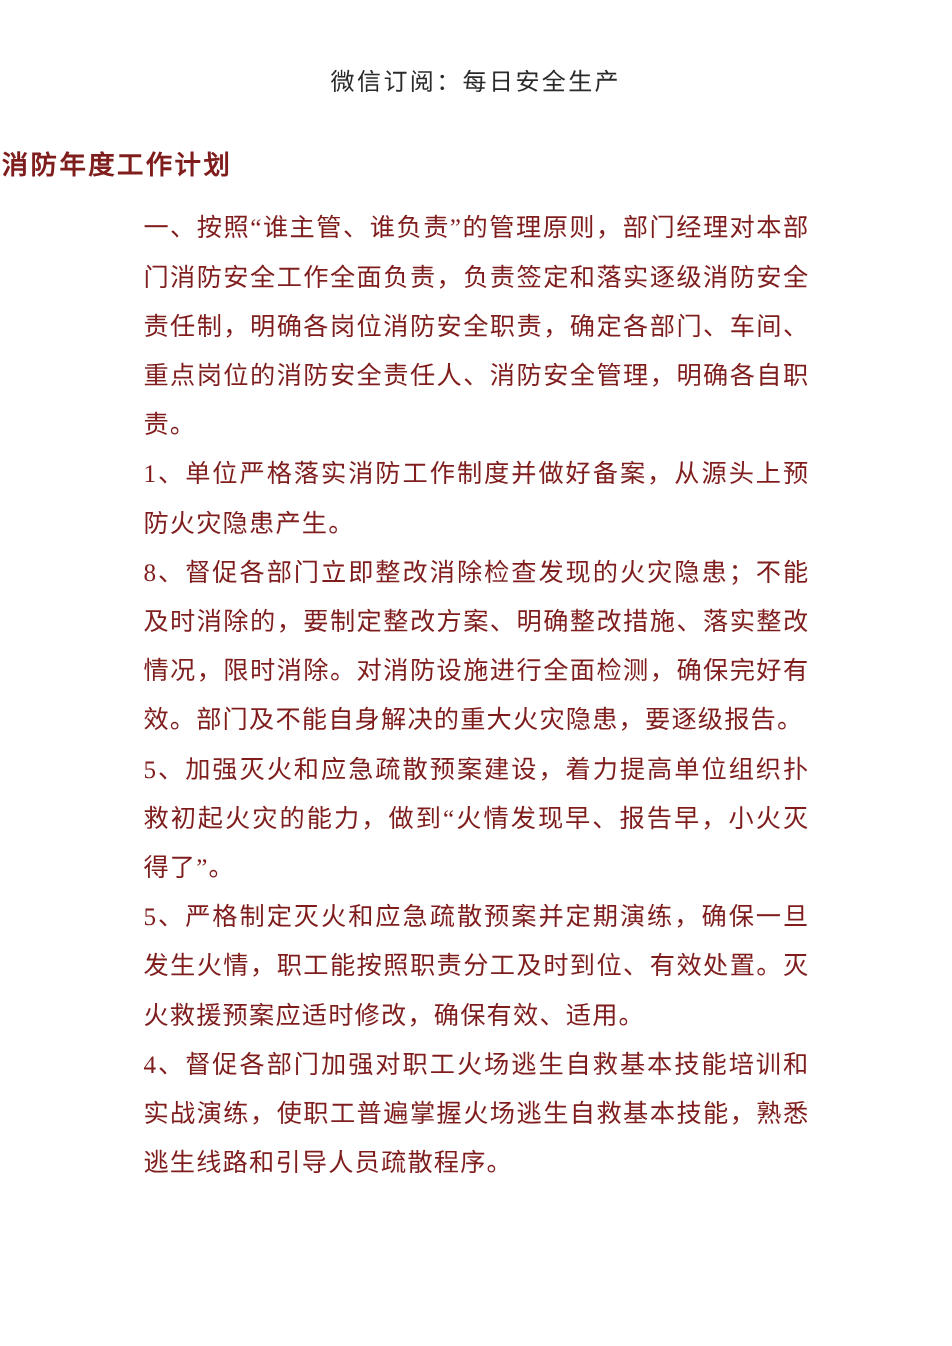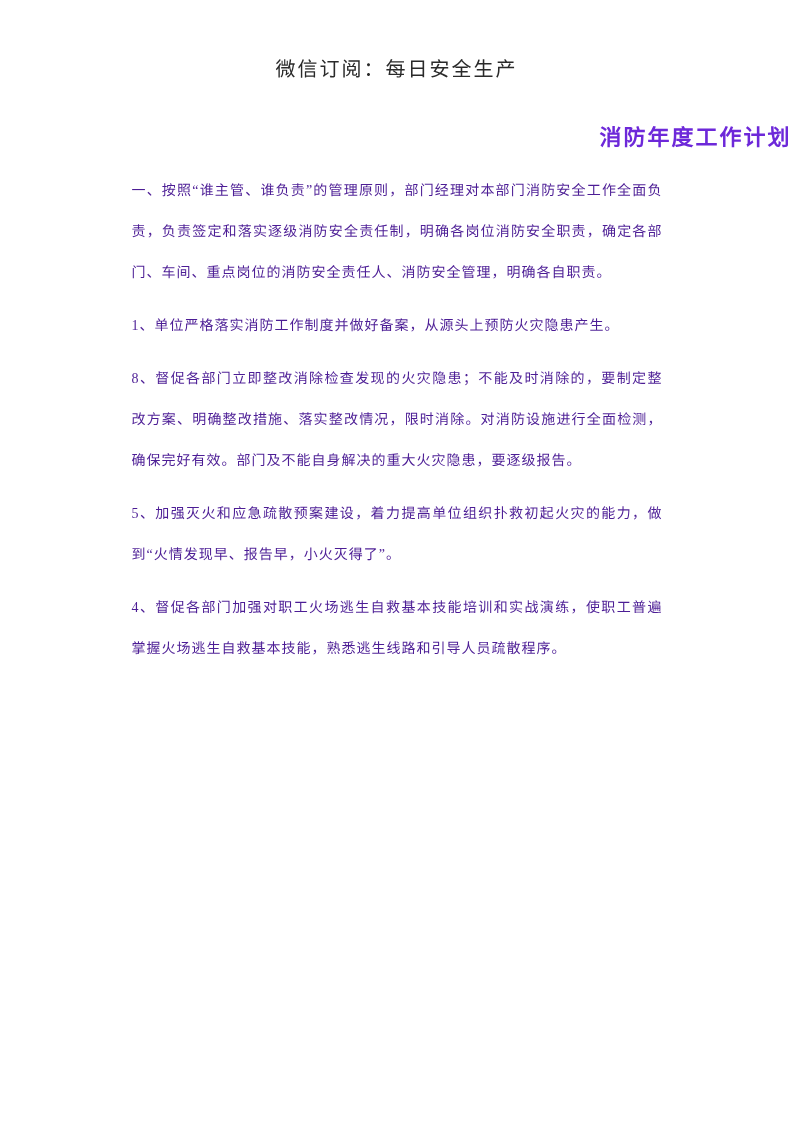--- a/index.html
+++ b/index.html
@@ -21,46 +21,47 @@
   .doc-header {
     padding-top: 56px;
     text-align: center;
     font-size: 20px;
     line-height: 26px;
     letter-spacing: 2px;
     color: #2a2a2a;
   }
   .doc-title {
     margin: 40px 0 0 0;
-    text-align: right;
+    text-align: left;
     font-size: 22px;
     line-height: 32px;
     font-weight: bold;
     letter-spacing: 2px;
-    color: #6d28d9;
+    color: #7f1d1d;
   }
   .doc-body {
     margin: 16px 117px 0 118px;
   }
   .doc-paragraph {
-    margin: 12px;
-    font-size: 14px;
+    margin: 0;
+    font-size: 21px;
     line-height: 41px;
     letter-spacing: 1px;
     text-align: justify;
     text-justify: inter-character;
-    color: #4c1d95;
+    color: #7f1d1d;
   }
 </style>
 </head>
 <body>
 
 <div class="page">
   <div class="doc-header">微信订阅：每日安全生产</div>
   <h1 class="doc-title">消防年度工作计划</h1>
   <div class="doc-body">
       <p class="doc-paragraph">一、按照“谁主管、谁负责”的管理原则，部门经理对本部门消防安全工作全面负责，负责签定和落实逐级消防安全责任制，明确各岗位消防安全职责，确定各部门、车间、重点岗位的消防安全责任人、消防安全管理，明确各自职责。</p>
       <p class="doc-paragraph">1、单位严格落实消防工作制度并做好备案，从源头上预防火灾隐患产生。</p>
       <p class="doc-paragraph">8、督促各部门立即整改消除检查发现的火灾隐患；不能及时消除的，要制定整改方案、明确整改措施、落实整改情况，限时消除。对消防设施进行全面检测，确保完好有效。部门及不能自身解决的重大火灾隐患，要逐级报告。</p>
       <p class="doc-paragraph">5、加强灭火和应急疏散预案建设，着力提高单位组织扑救初起火灾的能力，做到“火情发现早、报告早，小火灭得了”。</p>
+      <p class="doc-paragraph">5、严格制定灭火和应急疏散预案并定期演练，确保一旦发生火情，职工能按照职责分工及时到位、有效处置。灭火救援预案应适时修改，确保有效、适用。</p>
       <p class="doc-paragraph">4、督促各部门加强对职工火场逃生自救基本技能培训和实战演练，使职工普遍掌握火场逃生自救基本技能，熟悉逃生线路和引导人员疏散程序。</p>
     </div>
 </div>
 
 </body></html>

